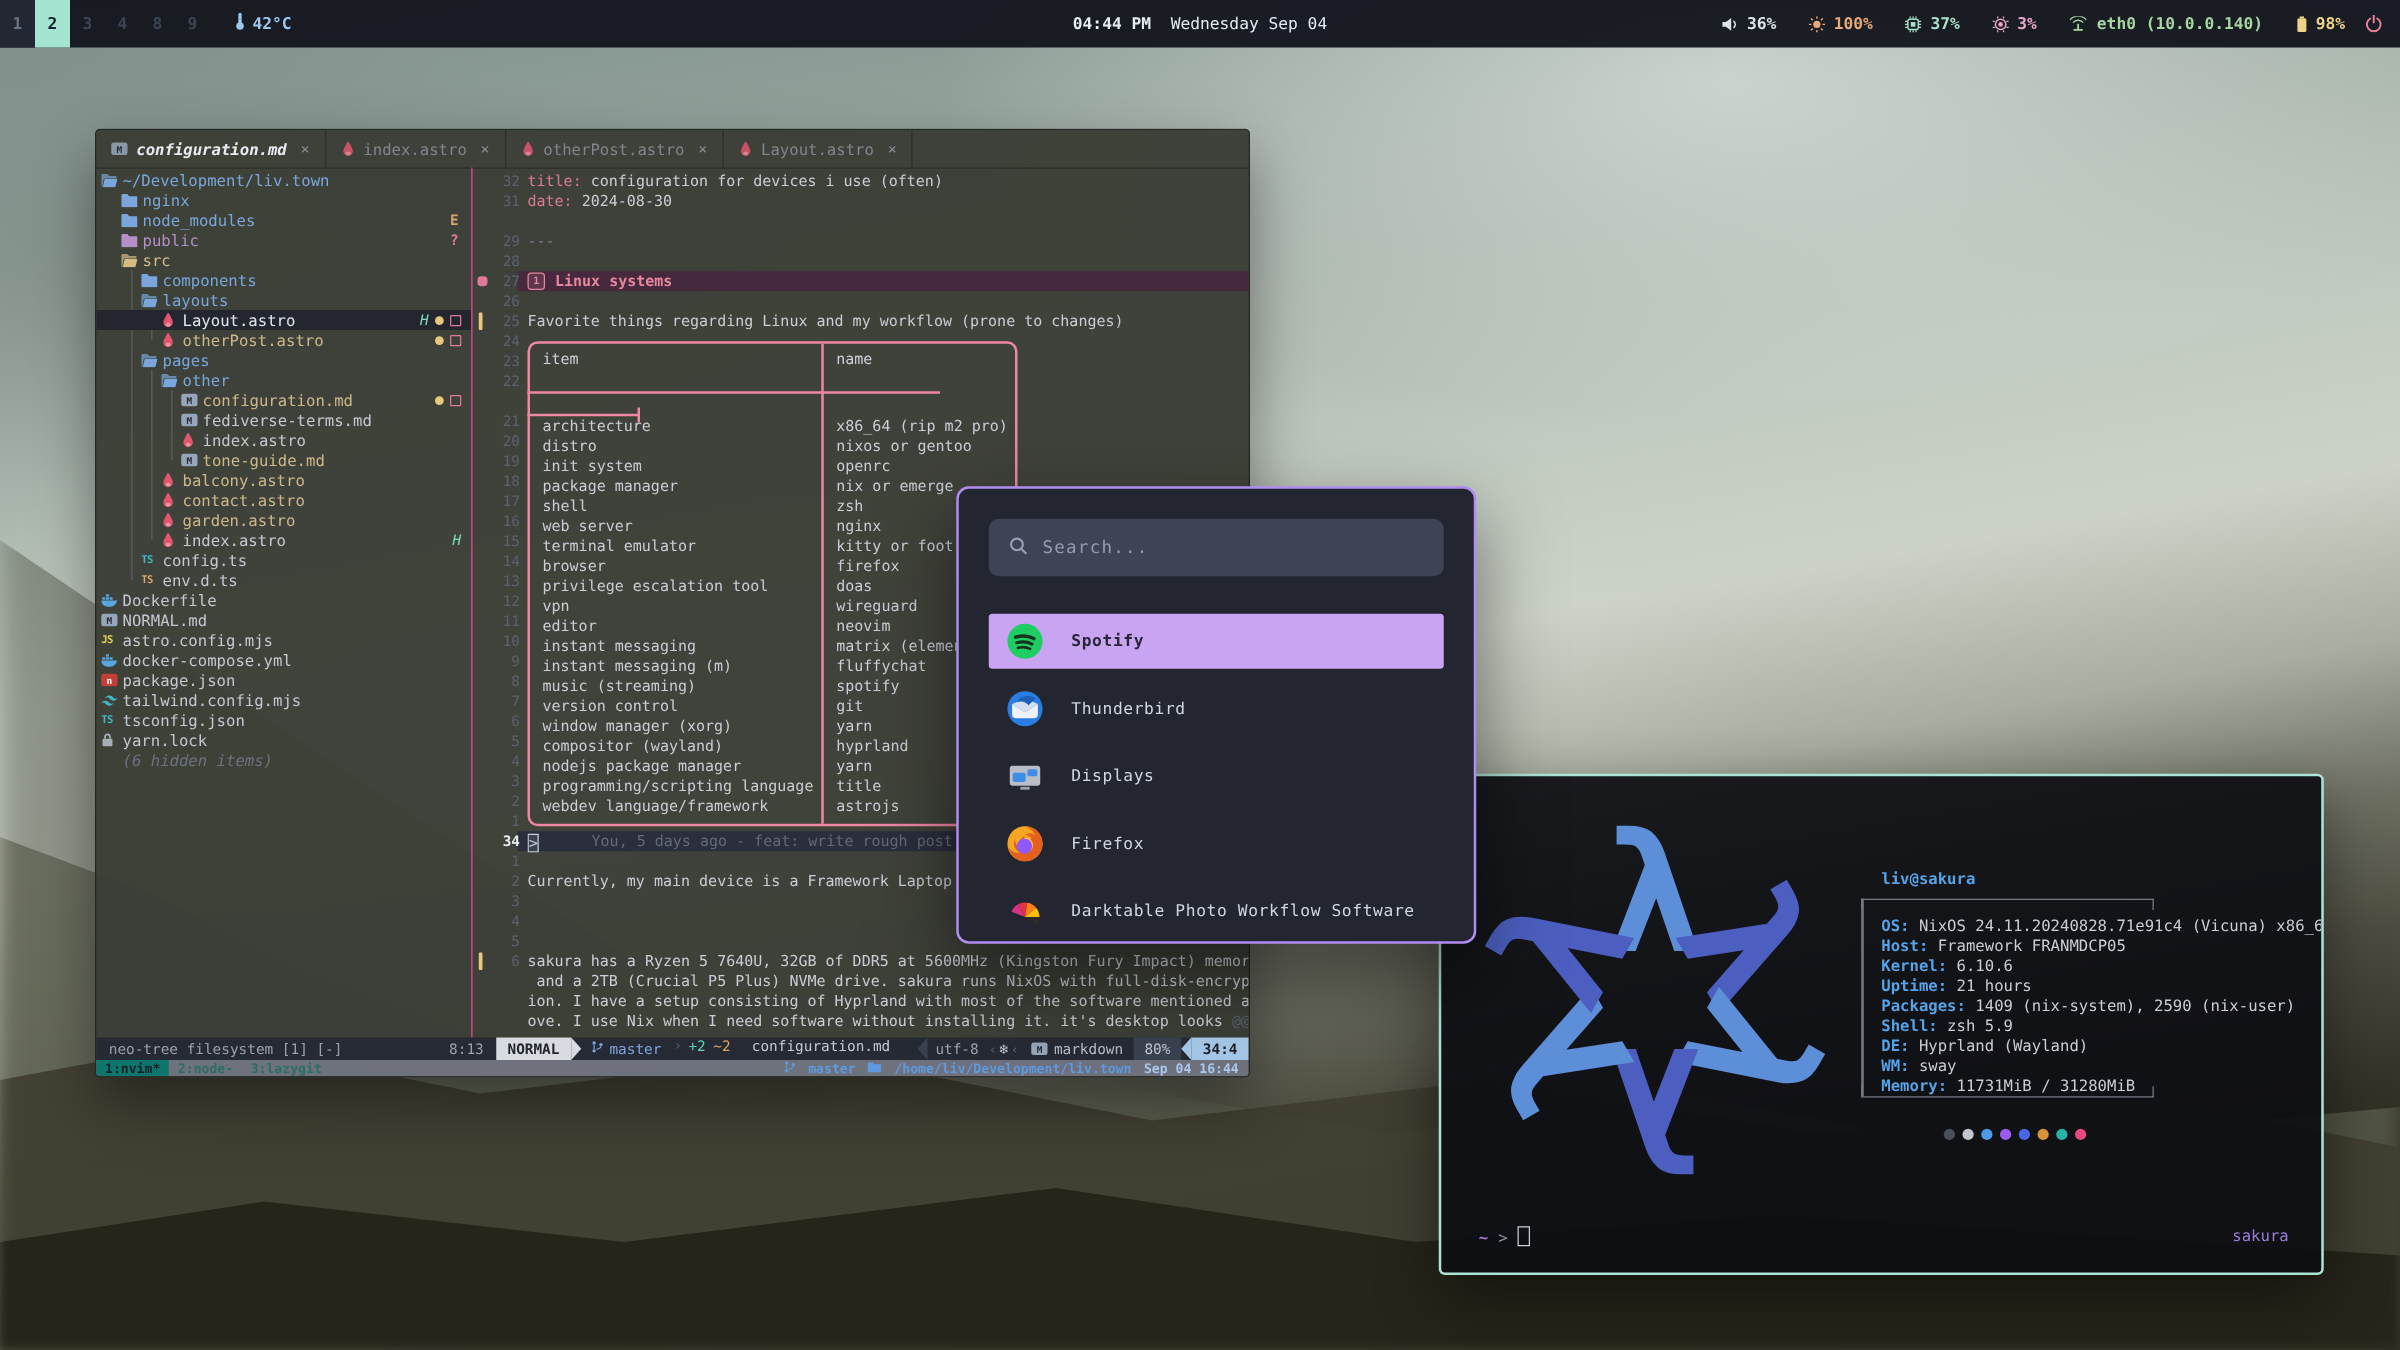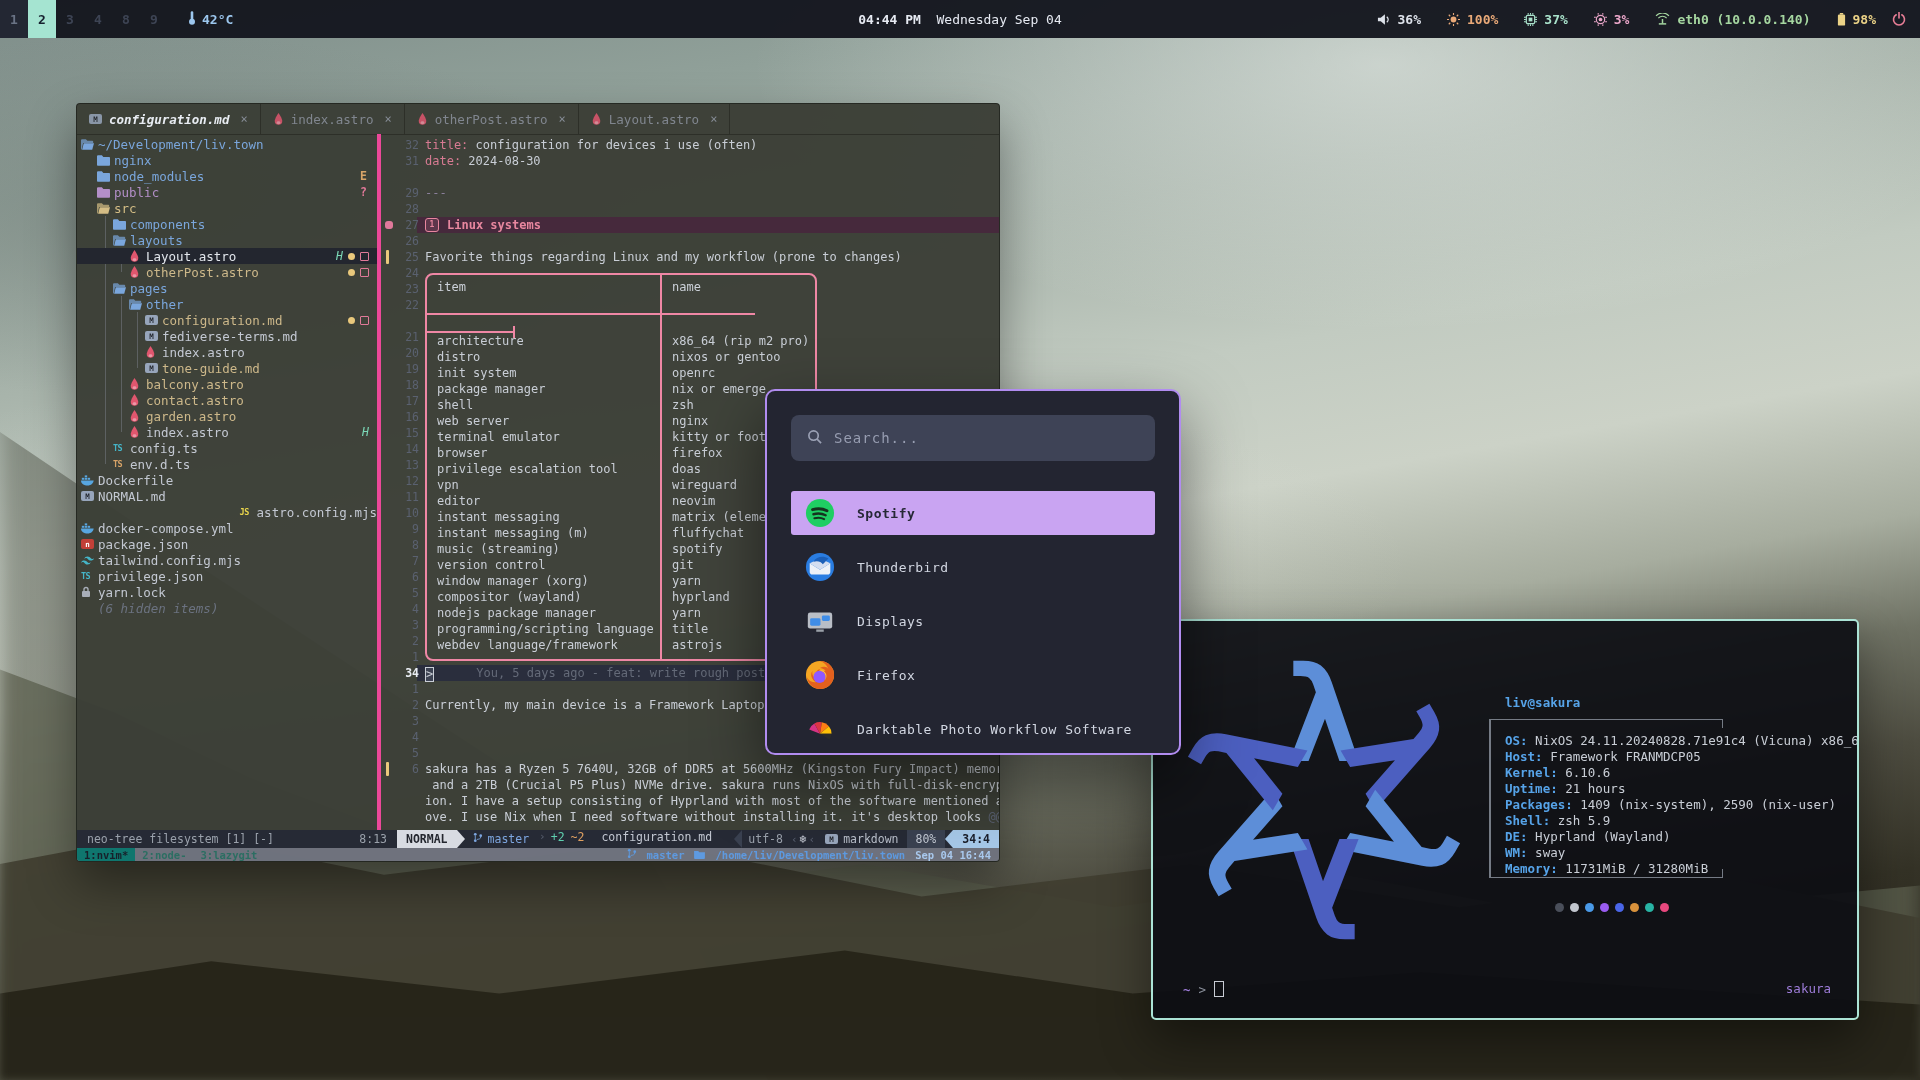--- a/index.html
+++ b/index.html
@@ -53,21 +53,21 @@
   .trow .marks{position:absolute;right:8px;display:flex;gap:5px;align-items:center;}
   .mk-h{color:#7cd9b8;font-style:italic;font-size:11.5px;}
   .mk-dot{width:7px;height:7px;border-radius:50%;background:#e9c87c;}
   .mk-sq{width:7px;height:7px;border:1.5px solid #e07a99;border-radius:1px;}
   .badge{position:absolute;right:10px;font-size:11.5px;font-weight:700;}
   .guide{position:absolute;width:1px;background:rgba(130,136,148,.45);}
   .ftag{display:inline-flex;align-items:center;justify-content:center;width:13px;height:10px;
     border-radius:2px;font-size:7.5px;font-weight:700;font-style:normal;}
   .ltag{font-size:8.5px;font-weight:700;letter-spacing:-.5px;}
 
-  .buffer{position:absolute;left:300px;top:30px;right:0;bottom:31px;border-left:4px solid #ec4899;overflow:hidden;color:#c9ced6;font-size:12px;}
+  .buffer{position:absolute;left:300px;top:30px;right:0;bottom:31px;border-left:1px solid #ec4899;overflow:hidden;color:#c9ced6;font-size:12px;}
   .bl{position:absolute;left:0;right:0;height:16px;line-height:16px;white-space:pre;}
   .bl .gut{position:absolute;left:10px;width:28px;text-align:right;color:#5a6170;font-size:11.5px;}
   .bl.cur .gut{color:#e8ecf2;font-weight:700;}
   .bl .txt{position:absolute;left:44px;right:0;overflow:hidden;}
   .curbg{position:absolute;left:36px;right:0;top:0;bottom:0;background:#2a2e3d;}
   .k{color:#d87b93;}
   .dim3{color:#8a7f9a;}
   .tag{color:#8e9ee0;}
   .blame{color:#646a78;margin-left:42px;}
   .trail{color:#596070;}
@@ -364,35 +364,35 @@
         <div class="trow" style="top: 338px; padding-left: 4px; color: rgb(195, 200, 210);"><span class="ticn"><svg width="13" height="11" viewBox="0 0 16 13">
               <g fill="#58a6e0">
                 <rect x="1" y="3.2" width="3" height="2.4"></rect>
                 <rect x="4.6" y="3.2" width="3" height="2.4"></rect>
                 <rect x="8.2" y="3.2" width="3" height="2.4"></rect>
                 <rect x="4.6" y="0.2" width="3" height="2.4"></rect>
                 <path d="M0 6.4h15.6c-.5 3.2-3 6.2-7.6 6.2-4.3 0-8-2.2-8-6.2z"></path>
               </g>
             </svg></span><span>Dockerfile</span></div>
         <div class="trow" style="top: 354px; padding-left: 4px; color: rgb(195, 200, 210);"><span class="ticn"><span class="ftag" style="background:#97a5bb;color:#272b33;">M</span></span><span>NORMAL.md</span></div>
-        <div class="trow" style="top: 370px; padding-left: 20px; color: rgb(195, 200, 210); justify-content: flex-end;"><span class="ticn"><span class="ltag" style="color:#e8d44c;">JS</span></span><span>astro.config.mjs</span></div>
+        <div class="trow" style="top: 370px; padding-left: 4px; color: rgb(195, 200, 210);"><span class="ticn"><span class="ltag" style="color:#e8d44c;">JS</span></span><span>astro.config.mjs</span></div>
         <div class="trow" style="top: 386px; padding-left: 4px; color: rgb(195, 200, 210);"><span class="ticn"><svg width="13" height="11" viewBox="0 0 16 13">
               <g fill="#58a6e0">
                 <rect x="1" y="3.2" width="3" height="2.4"></rect>
                 <rect x="4.6" y="3.2" width="3" height="2.4"></rect>
                 <rect x="8.2" y="3.2" width="3" height="2.4"></rect>
                 <rect x="4.6" y="0.2" width="3" height="2.4"></rect>
                 <path d="M0 6.4h15.6c-.5 3.2-3 6.2-7.6 6.2-4.3 0-8-2.2-8-6.2z"></path>
               </g>
             </svg></span><span>docker-compose.yml</span></div>
         <div class="trow" style="top: 402px; padding-left: 4px; color: rgb(195, 200, 210);"><span class="ticn"><span class="ftag" style="background:#c24038;color:#fff;">n</span></span><span>package.json</span></div>
         <div class="trow" style="top: 418px; padding-left: 4px; color: rgb(195, 200, 210);"><span class="ticn"><svg width="13" height="9" viewBox="0 0 16 10">
               <path fill="#45b5c8" d="M8 0C5.9 0 4.5 1 3.9 3.1c.8-1 1.7-1.4 2.8-1.2.6.2 1.1.6 1.6 1.2C9.1 4.1 10 5 12.1 5c2.1 0 3.5-1 4.1-3.1-.8 1-1.7 1.4-2.8 1.2-.6-.2-1.1-.6-1.6-1.2C11 1 10.1 0 8 0zM3.9 5C1.8 5 .4 6-.2 8.1c.8-1 1.7-1.4 2.8-1.2.6.2 1.1.6 1.6 1.2C5 9.1 5.9 10 8 10s3.5-1 4.1-3.1c-.8 1-1.7 1.4-2.8 1.2-.6-.2-1.1-.6-1.6-1.2C6.9 6 6 5 3.9 5z"></path>
             </svg></span><span>tailwind.config.mjs</span></div>
-        <div class="trow" style="top: 434px; padding-left: 4px; color: rgb(195, 200, 210);"><span class="ticn"><span class="ltag" style="color:#45b5c8;">TS</span></span><span>privilege.json</span></div>
+        <div class="trow" style="top: 434px; padding-left: 4px; color: rgb(195, 200, 210);"><span class="ticn"><span class="ltag" style="color:#45b5c8;">TS</span></span><span>tsconfig.json</span></div>
         <div class="trow" style="top: 450px; padding-left: 4px; color: rgb(195, 200, 210);"><span class="ticn"><svg width="10" height="12" viewBox="0 0 10 12">
               <rect x="1" y="5" width="8" height="6" rx="1" fill="#a8aeb8"></rect>
               <path d="M3 5V3.5a2 2 0 0 1 4 0V5" stroke="#a8aeb8" stroke-width="1.4" fill="none"></path>
             </svg></span><span>yarn.lock</span></div>
         <div class="trow" style="top: 466px; padding-left: 4px; color: rgb(107, 114, 128); font-style: italic;"><span class="ticn"></span><span>(6 hidden items)</span></div>
       </div>
     <div class="buffer" id="buffer">
         <div class="bl" style="top: 3px;"><span class="gut">32</span><span class="txt"><span class="k">title:</span><span> configuration for devices i use (often)</span></span></div>
         <div class="bl" style="top: 19px;"><span class="gut">31</span><span class="txt"><span class="k">date:</span><span> 2024-08-30</span></span></div>
         <div class="bl" style="top: 51px;"><span class="gut">29</span><span class="txt dim3">---</span></div>

